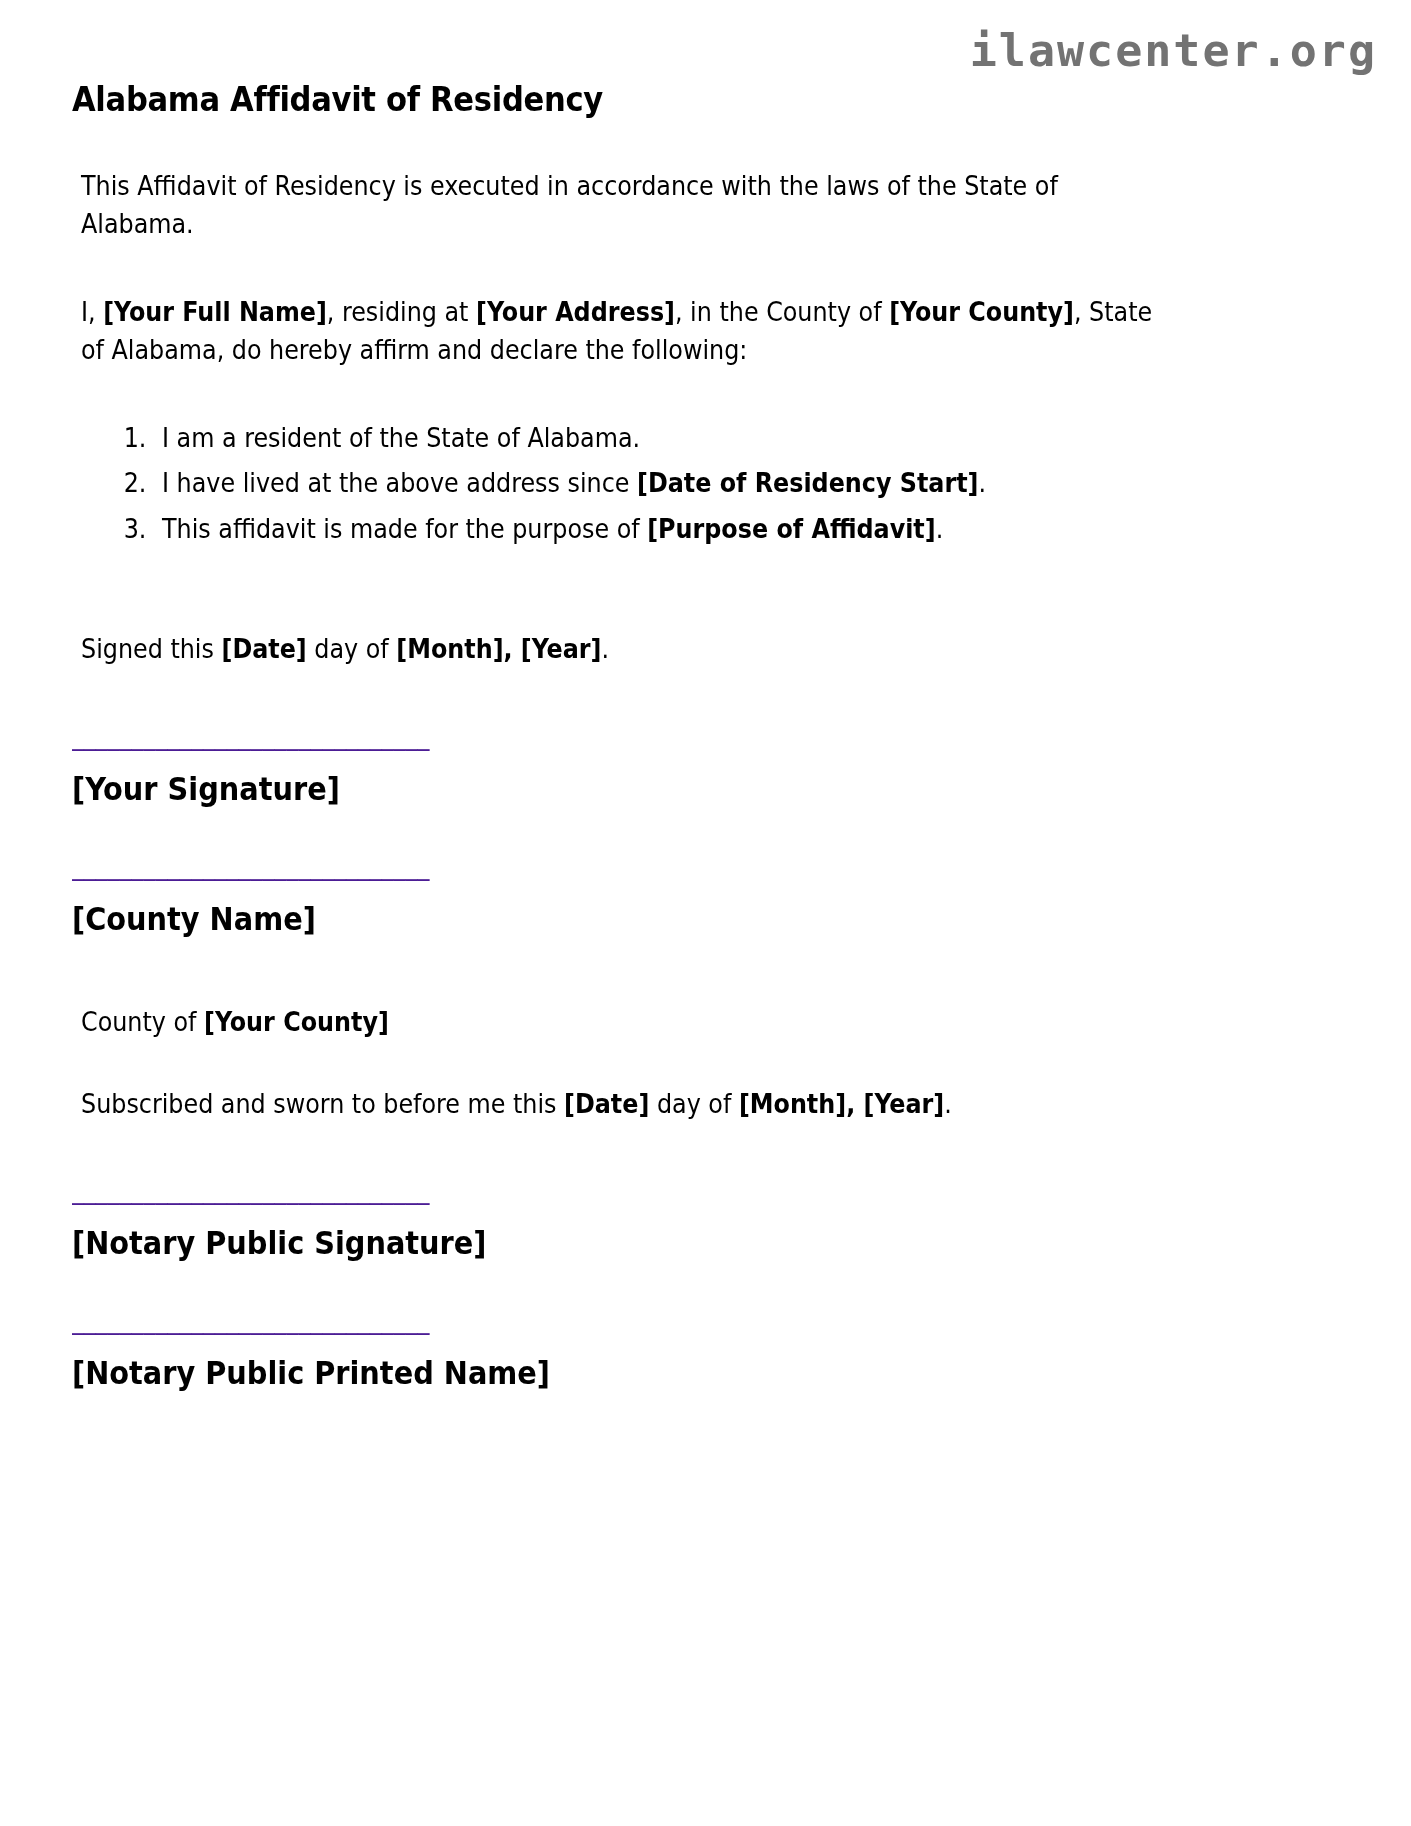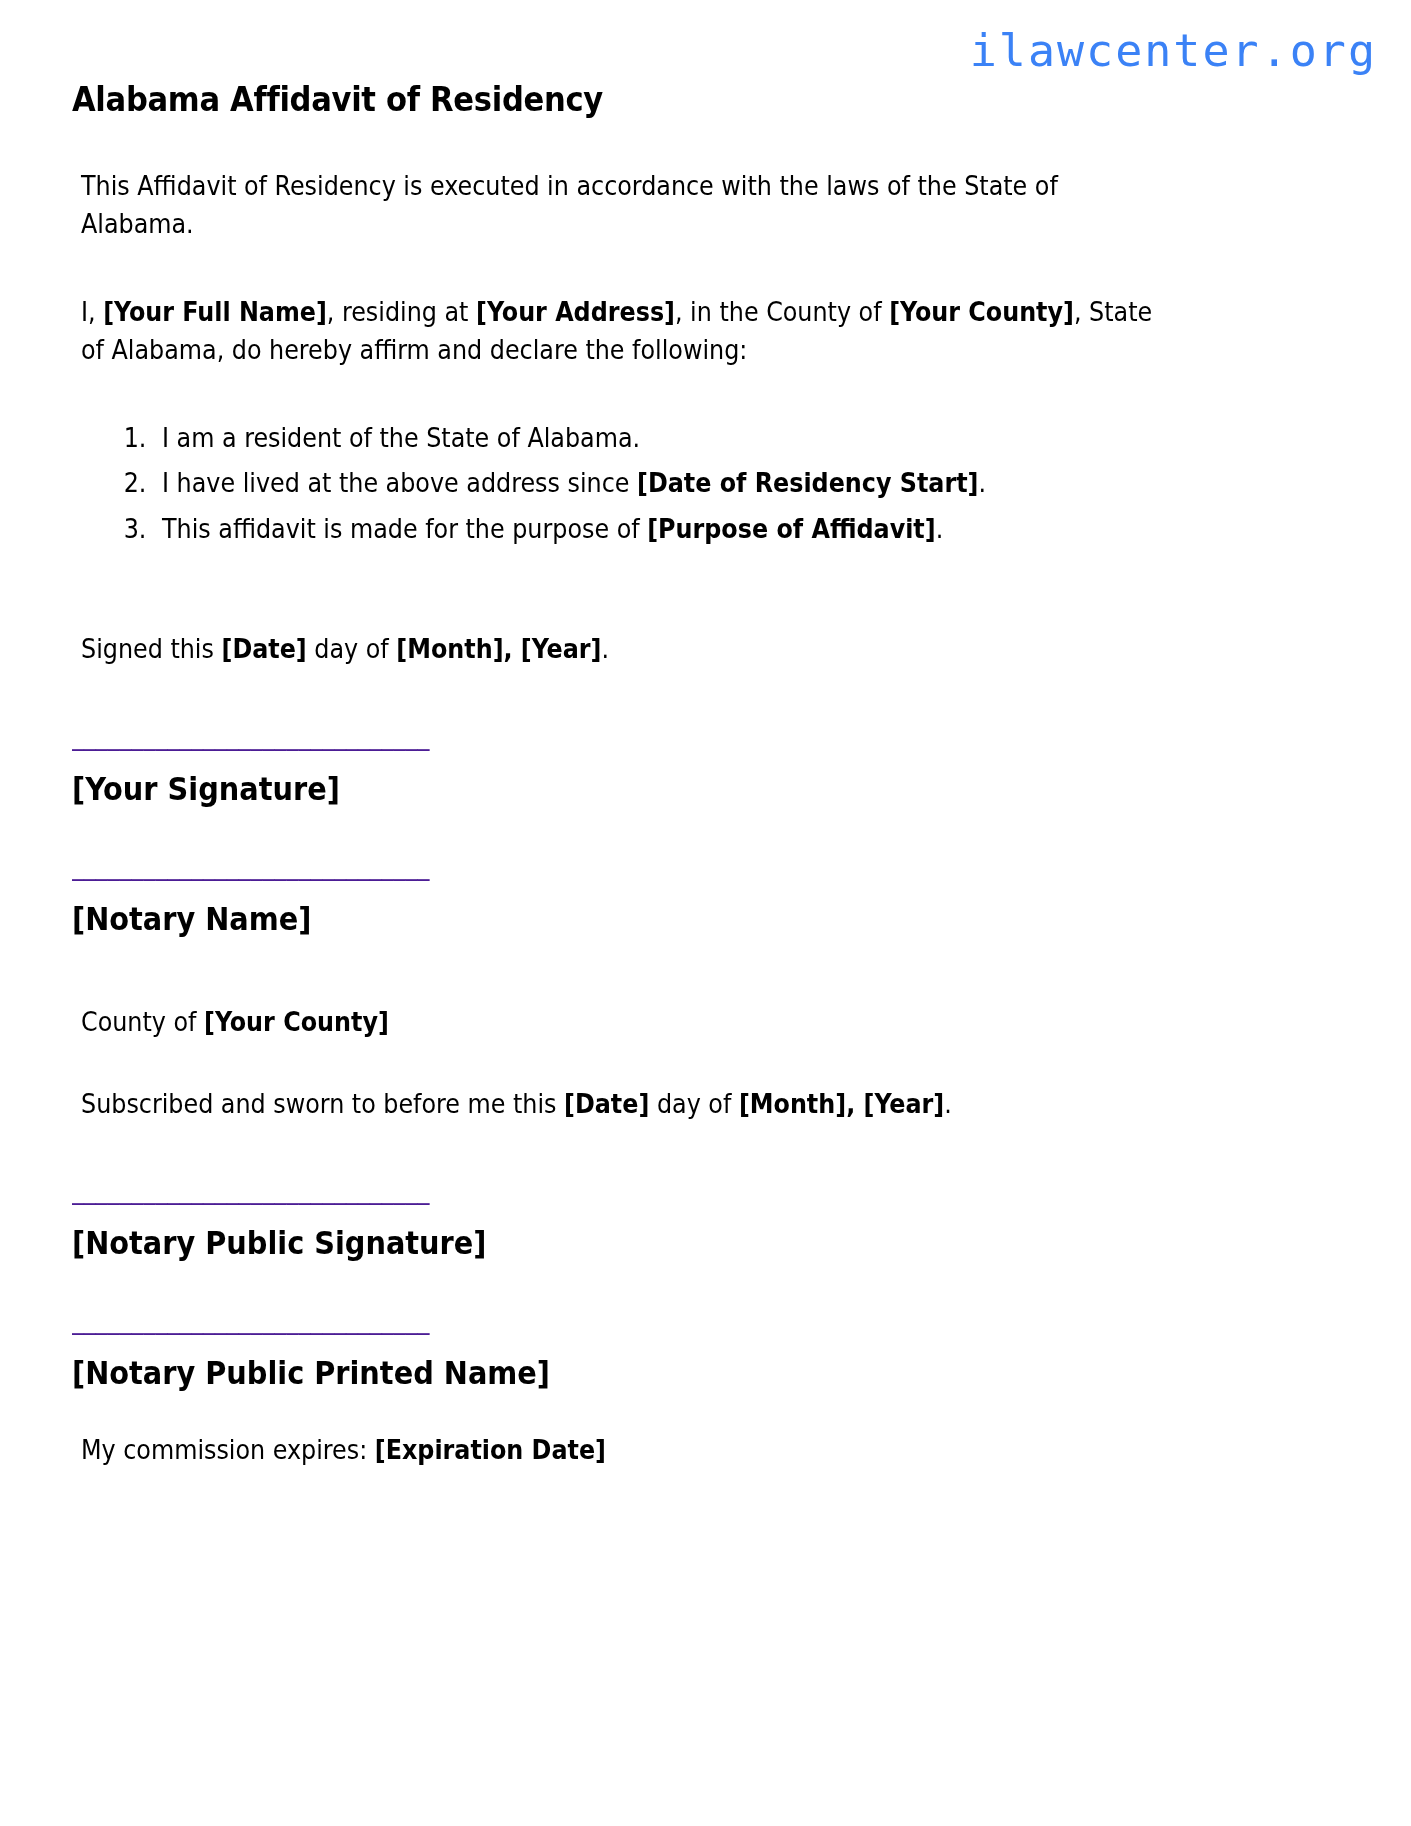--- a/index.html
+++ b/index.html
@@ -25,24 +25,24 @@
   }
 
   
   .watermark {
     position: absolute;
     top: 28px;
     right: 34px;
     font-family: "DejaVu Sans Mono", "Liberation Mono", monospace;
     font-size: 45px;
     letter-spacing: 2px;
-    color: #3b82f6;
+    color: #737373;
     white-space: nowrap;
     line-height: 1;
-    font-weight: 400;
+    font-weight: 700;
   }
 
   
   .doc-title {
     margin: 0;
     padding-top: 80px;
     font-size: 34px;
     font-weight: bold;
     font-stretch: condensed;
     line-height: 1.12;
@@ -161,21 +161,21 @@
     <div class="spacer-after-rule"></div>
 
     <p class="sig-label">[Your Signature]</p>
 
     <div class="spacer-block"></div>
 
     <div class="sig-rule">______________________________</div>
 
     <div class="spacer-after-rule"></div>
 
-    <p class="sig-label">[Notary Name]</p>
+    <p class="sig-label">[County Name]</p>
 
     <div class="gap-sm"></div>
 
 
     <div class="gap-sm"></div>
 
     <p class="para">
       <span>County of </span><span class="ph">[Your County]</span>
     </p>
 
@@ -196,18 +196,15 @@
     <div class="spacer-block"></div>
 
     <div class="sig-rule">______________________________</div>
 
     <div class="spacer-after-rule"></div>
 
     <p class="sig-label">[Notary Public Printed Name]</p>
 
     <div class="gap-sm"></div>
 
-    <p class="para">
-      <span>My commission expires: </span><span class="ph">[Expiration Date]</span>
-    </p>
 
   </div>
 </div>
 
 </body></html>

